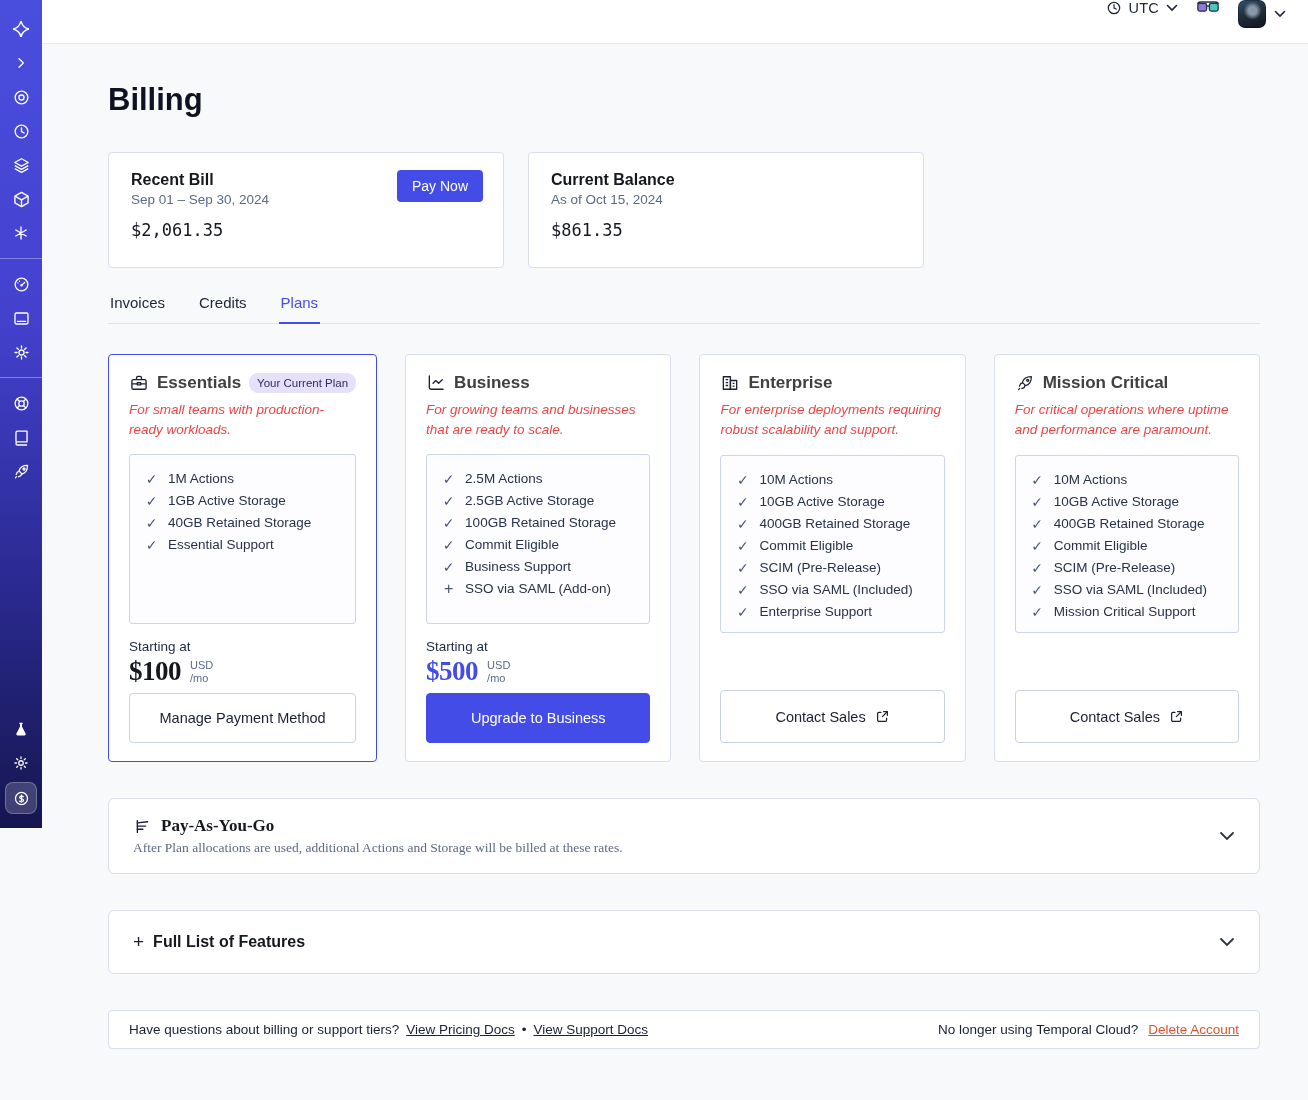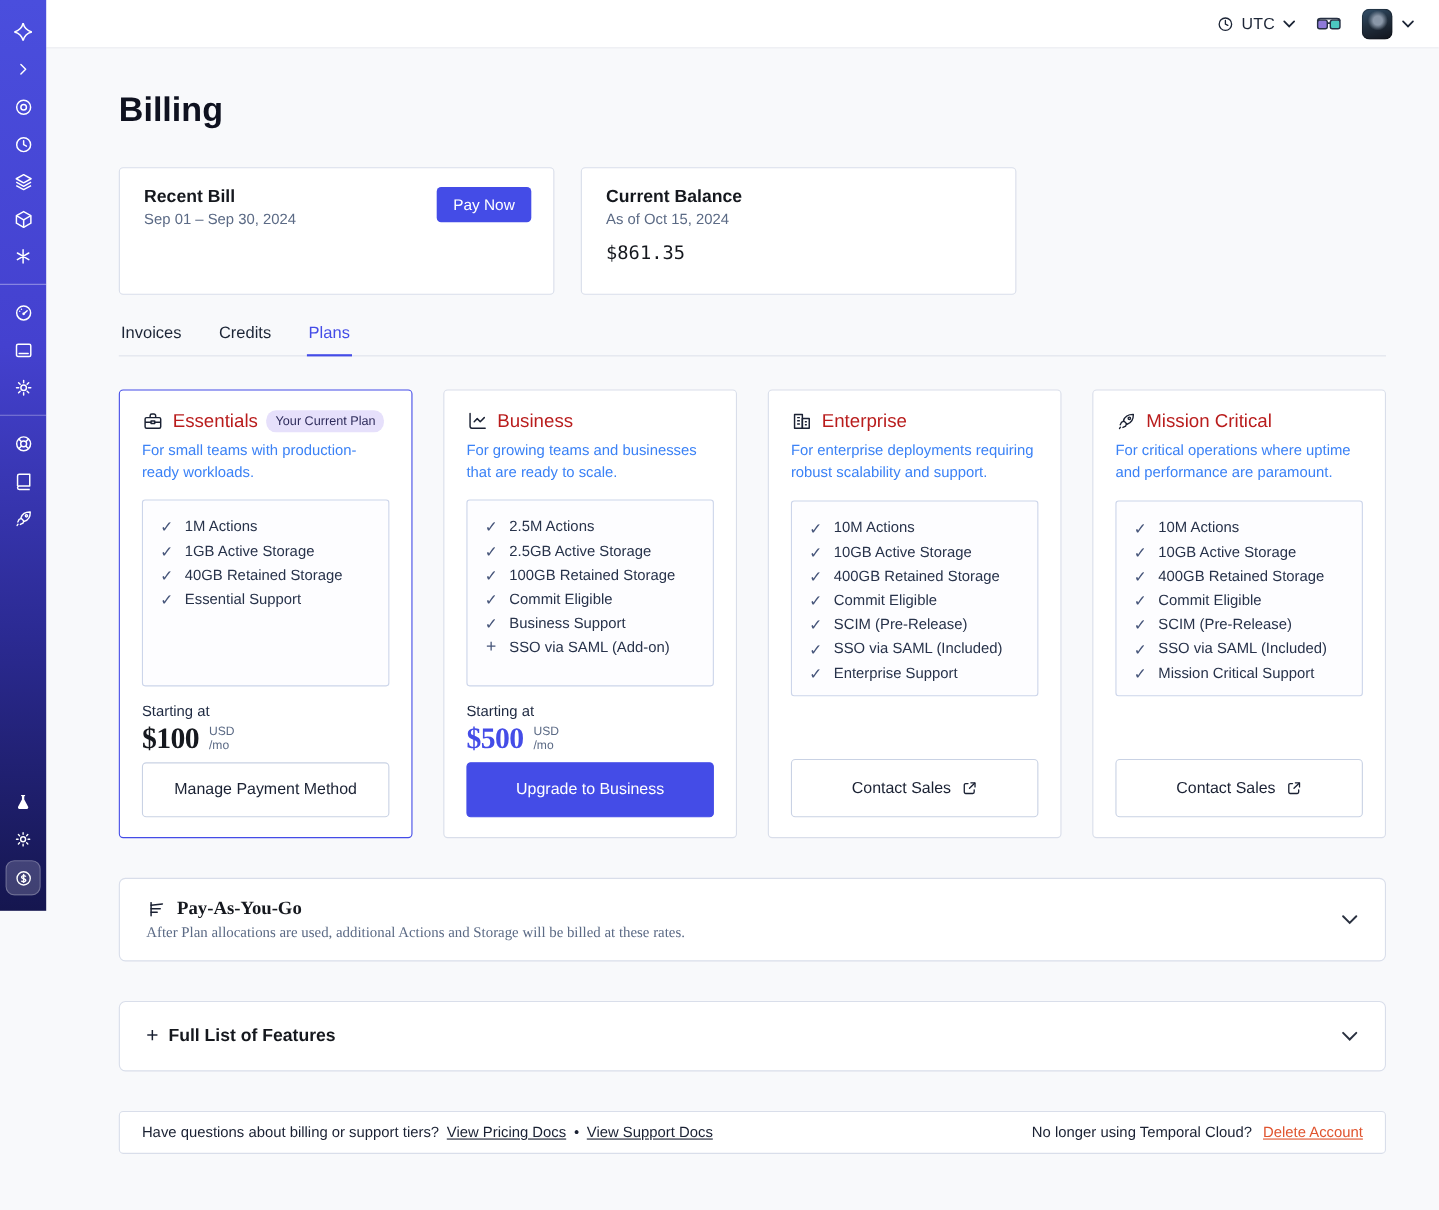--- a/index.html
+++ b/index.html
@@ -26,21 +26,21 @@
   .side-active {
     width:32px; height:32px; margin:2px 0 0; border-radius:8px;
     background:rgba(255,255,255,0.18); border:1px solid rgba(255,255,255,0.25);
     display:flex; align-items:center; justify-content:center; cursor:pointer;
   }
 
   
   .topbar {
     position:absolute; left:42px; top:0; right:0; height:44px; background:#ffffff;
     border-bottom:1px solid #e9eaf0;
-    display:flex; align-items:center; justify-content:flex-end; gap:18px; padding:0 22px;
+    display:flex; align-items:flex-start; justify-content:flex-end; gap:18px; padding:0 22px;
   }
   .tz { display:flex; align-items:center; gap:7px; cursor:pointer; }
   .tz-label { font-size:14.5px; color:#1c2536; letter-spacing:.2px; }
   .glasses-btn { cursor:pointer; display:flex; align-items:center; }
   .user-menu { display:flex; align-items:center; gap:8px; cursor:pointer; }
   .avatar {
     width:28px; height:28px; border-radius:7px;
     background:
       radial-gradient(circle at 52% 38%, #8a97a8 0 18%, rgba(0,0,0,0) 40%),
       linear-gradient(160deg,#33506b 0%, #22303f 45%, #11141c 100%);
@@ -72,26 +72,26 @@
   .tab.active { color:#444ce7; font-weight:500; border-bottom-color:#444ce7; }
 
   
   .plans { display:grid; grid-template-columns:repeat(4,1fr); gap:28px; margin-top:30px; }
   .plan-card {
     background:#fff; border:1px solid #d9deea; border-radius:4px;
     padding:18px 20px; height:408px; display:flex; flex-direction:column;
   }
   .plan-card.current { border-color:#444ce7; }
   .plan-head { display:flex; align-items:center; gap:8px; }
-  .plan-name { font-size:17px; font-weight:400; color:#b91c1c; white-space:nowrap; }
+  .plan-name { font-size:17px; font-weight:700; color:#404040; white-space:nowrap; }
   .badge {
     background:#e6e0fb; color:#2f2c5c; font-size:11.5px; font-weight:500;
     padding:4px 8px; border-radius:9px; white-space:nowrap;
   }
-  .plan-desc { font-size:13.5px; color:#3b82f6; line-height:1.5; margin:7px 0 14px; min-height:40px; }
+  .plan-desc { font-size:13.5px; color:#ef4444; line-height:1.5; margin:7px 0 14px; min-height:40px;font-style:italic; }
   .feature-box {
     border:1px solid #ccd5ea; background:#fdfdff; border-radius:3px;
     padding:13px 15px; height:178px;
   }
   .feature-box ul { list-style:none; }
   .feature { display:flex; align-items:center; gap:10px; font-size:13.5px; color:#27324a; line-height:22px; }
   .fi { color:#46557a; font-size:14px; width:13px; text-align:center; }
   .fi.plus { font-size:16px; }
   .price-block { margin-top:15px; height:57px; }
   .starting { font-size:13.5px; color:#1d2840; }
@@ -265,20 +265,21 @@
   </div>
 </header>
 
 <main class="main">
   <h1 class="page-title">Billing</h1>
 
   <div class="summary-row">
     <section class="sum-card">
       <div class="sum-title">Recent Bill</div>
       <div class="sum-sub">Sep 01 – Sep 30, 2024</div>
+      <div class="sum-amount">$2,061.35</div>
       <button class="pay-btn">Pay Now</button>
     </section>
     <section class="sum-card">
       <div class="sum-title">Current Balance</div>
       <div class="sum-sub">As of Oct 15, 2024</div>
       <div class="sum-amount">$861.35</div>
     </section>
   </div>
 
   <div class="tabs">

